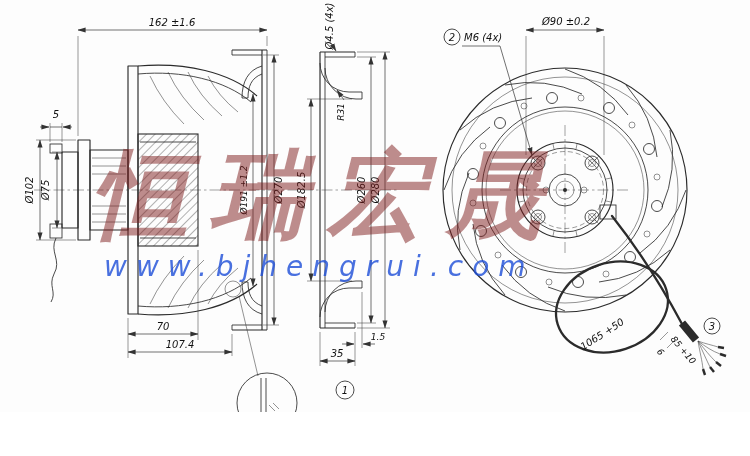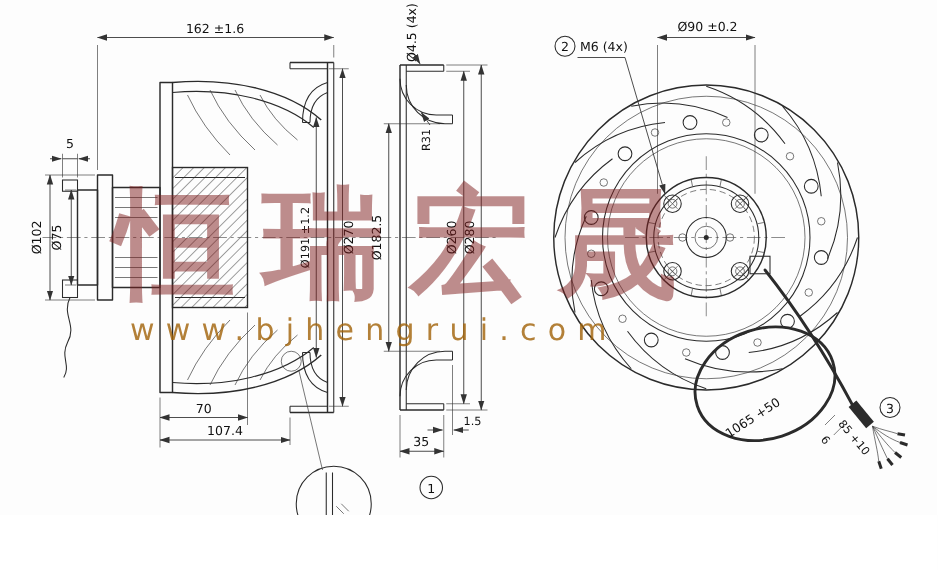--- a/index.html
+++ b/index.html
@@ -1,21 +1,21 @@
 <!DOCTYPE html>
 <html><head>
 <meta charset="utf-8">
 <style>
   html,body{margin:0;padding:0;background:#ffffff;}
   .stage{position:relative;width:750px;height:412px;background:#fdfdfd;overflow:hidden;
-         font-family:"DejaVu Sans",sans-serif;}
+         font-family:"DejaVu Sans",sans-serif;font-style:italic;}
   .stage svg{position:absolute;left:0;top:0;}
   .wm{position:absolute;color:#7f1d1d;opacity:.5;pointer-events:none;white-space:nowrap;z-index:2;}
   .wm-cjk{left:92px;top:132px;font-size:96px;font-weight:bold;letter-spacing:22px;}
-  .wm-url{left:104px;top:250px;font-size:24px;letter-spacing:9px;color:#a16207;opacity:.8;}
+  .wm-url{left:104px;top:250px;font-size:28px;letter-spacing:9px;color:#1d4ed8;opacity:.8;}
   
   .ln{stroke:#2b2b2b;stroke-width:1.15;fill:none;stroke-linejoin:round;}
   .md{stroke:#2b2b2b;stroke-width:.85;fill:none;}
   .thin{stroke:#3a3a3a;stroke-width:.55;fill:none;}
   .cl{stroke:#666;stroke-width:.6;fill:none;stroke-dasharray:11 3 2.5 3;}
   .dash{stroke:#555;stroke-width:.6;fill:none;stroke-dasharray:5 3;}
   .dim{stroke:#333;stroke-width:.7;fill:none;}
   .ext{stroke:#333;stroke-width:.5;fill:none;}
   .cable{stroke:#2b2b2b;stroke-width:2.3;fill:none;stroke-linecap:round;}
   .hatchrect{fill:url(#hatch);stroke:#2b2b2b;stroke-width:1.1;}

